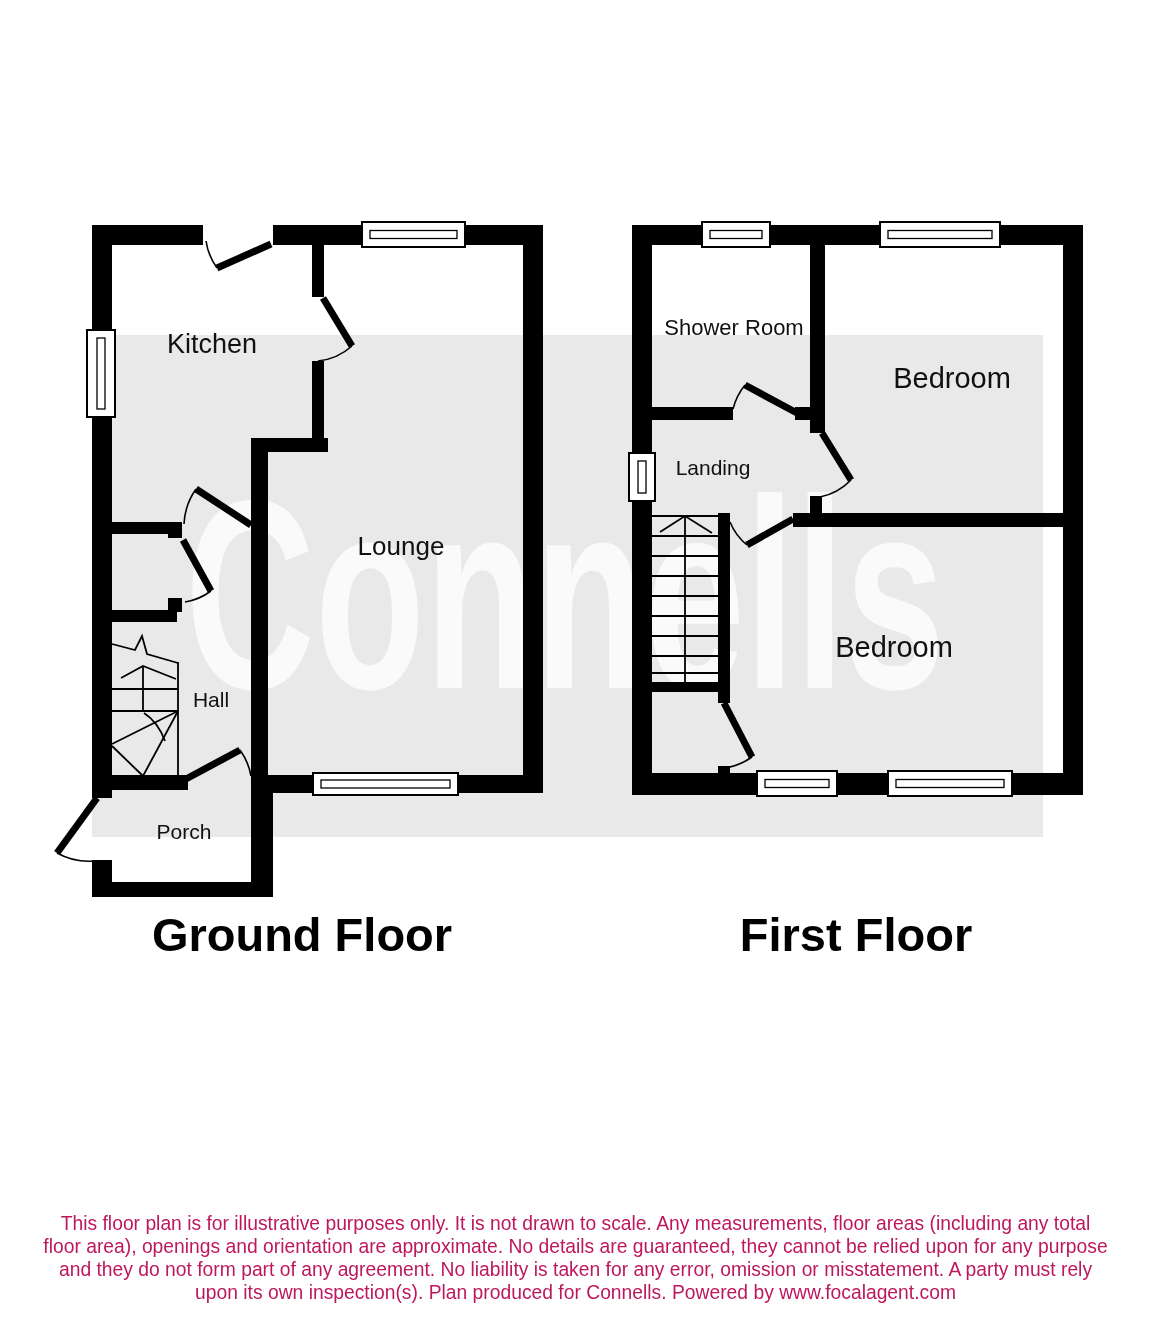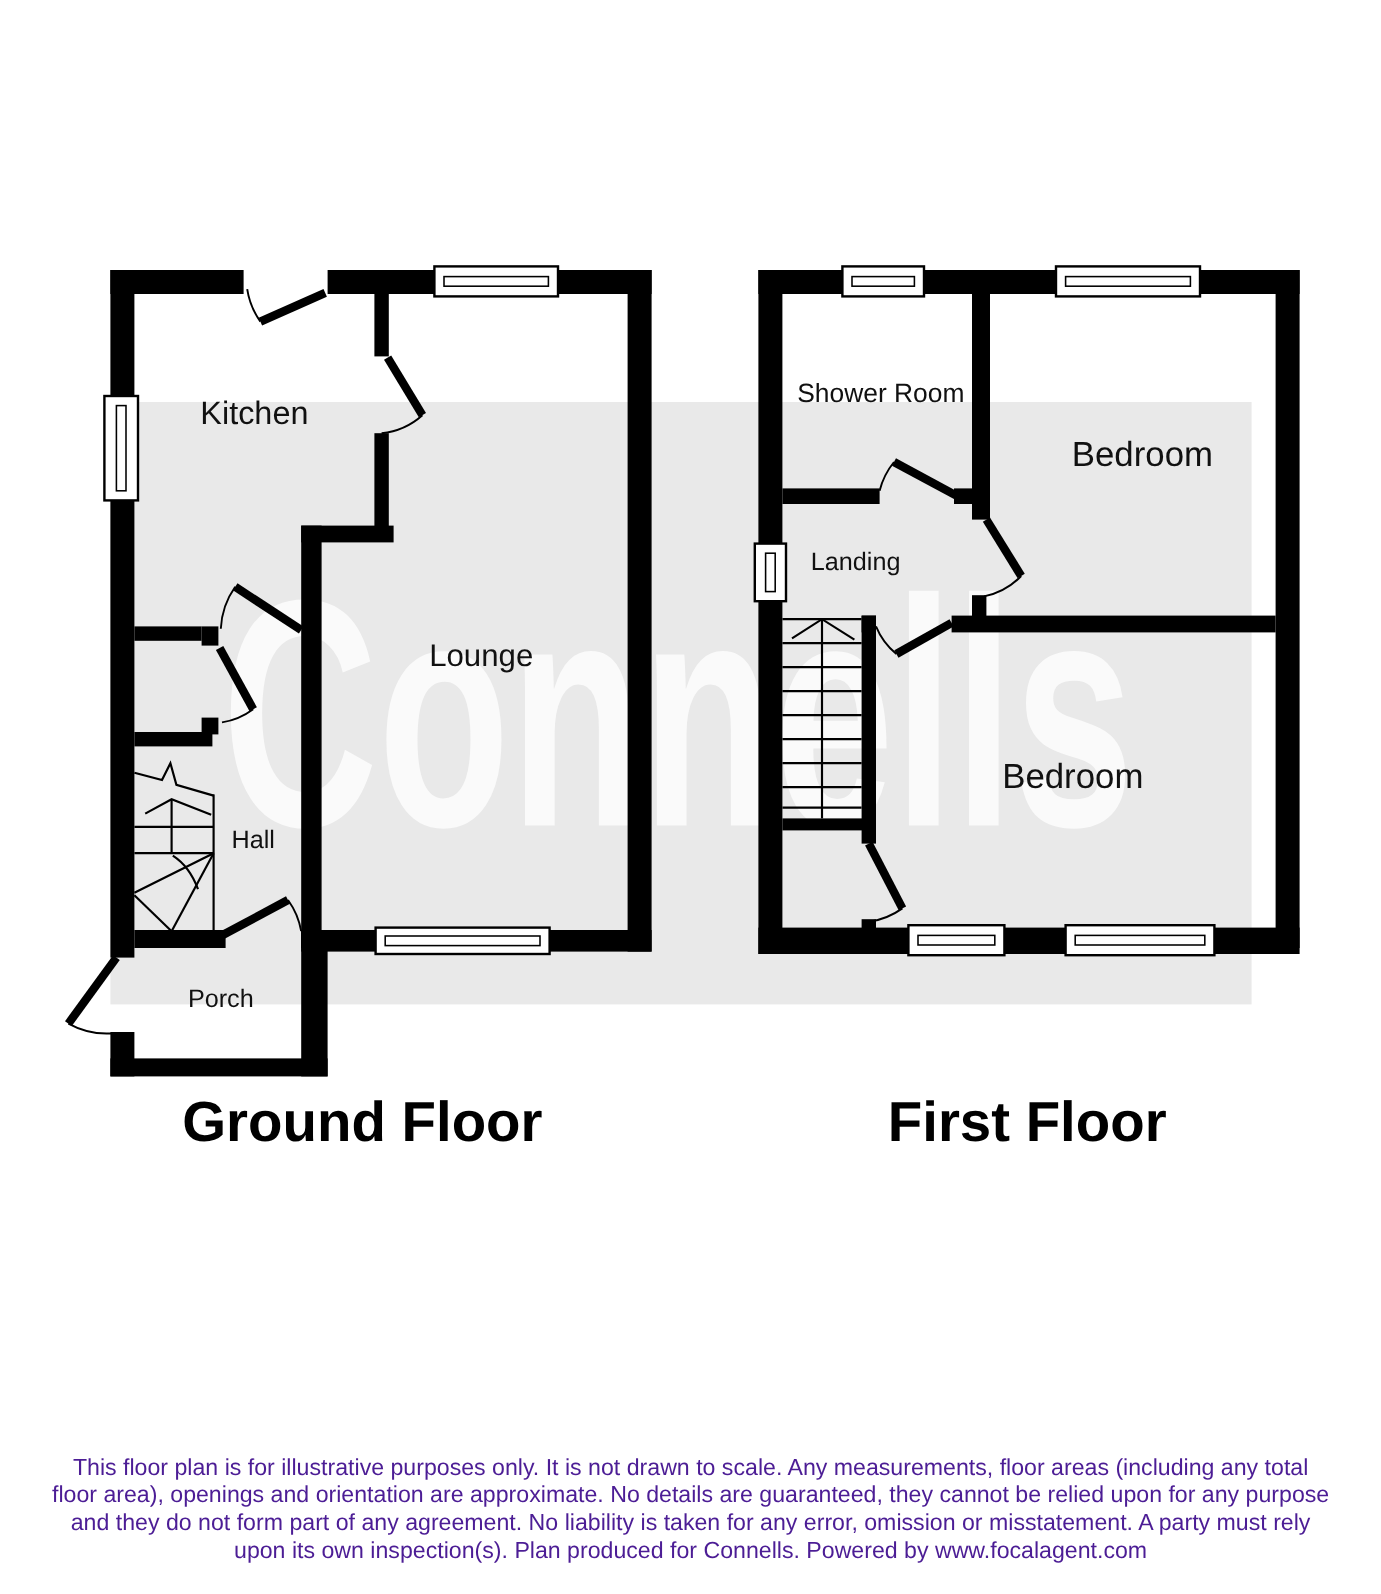--- a/index.html
+++ b/index.html
@@ -9,21 +9,21 @@
   .wall{fill:#000000;stroke:none;}
   .thin{stroke:#000000;stroke-width:1.8;fill:none;}
   .leaf{stroke:#000000;stroke-width:7;fill:none;stroke-linecap:butt;}
   .arc{stroke:#000000;stroke-width:1.6;fill:none;}
   .win-outer{fill:#ffffff;stroke:#000000;stroke-width:2;}
   .win-inner{fill:none;stroke:#000000;stroke-width:1.3;}
   .room-label{fill:#111111;font-family:"Liberation Sans", sans-serif;}
   .floor-title{fill:#000000;font-family:"Liberation Sans", sans-serif;font-weight:bold;font-size:47px;}
   .watermark{font-family:"Liberation Sans", sans-serif;font-weight:bold;}
   .disclaimer{position:absolute;left:40px;top:1212px;width:1071px;text-align:center;
-              font-size:19.3px;line-height:23px;color:#4c1d95;}
+              font-size:19.3px;line-height:23px;color:#be185d;}
 </style>
 </head>
 <body>
 
 <div class="page">
   <svg width="1151" height="1328" viewBox="0 0 1151 1328">
 
     <rect x="92" y="335" width="951" height="502" fill="#e9e9e9"></rect>
     <text class="watermark" transform="translate(565,688) scale(1,1.5)" font-size="180" text-anchor="middle" fill="#fafafa">Connells</text>
 

